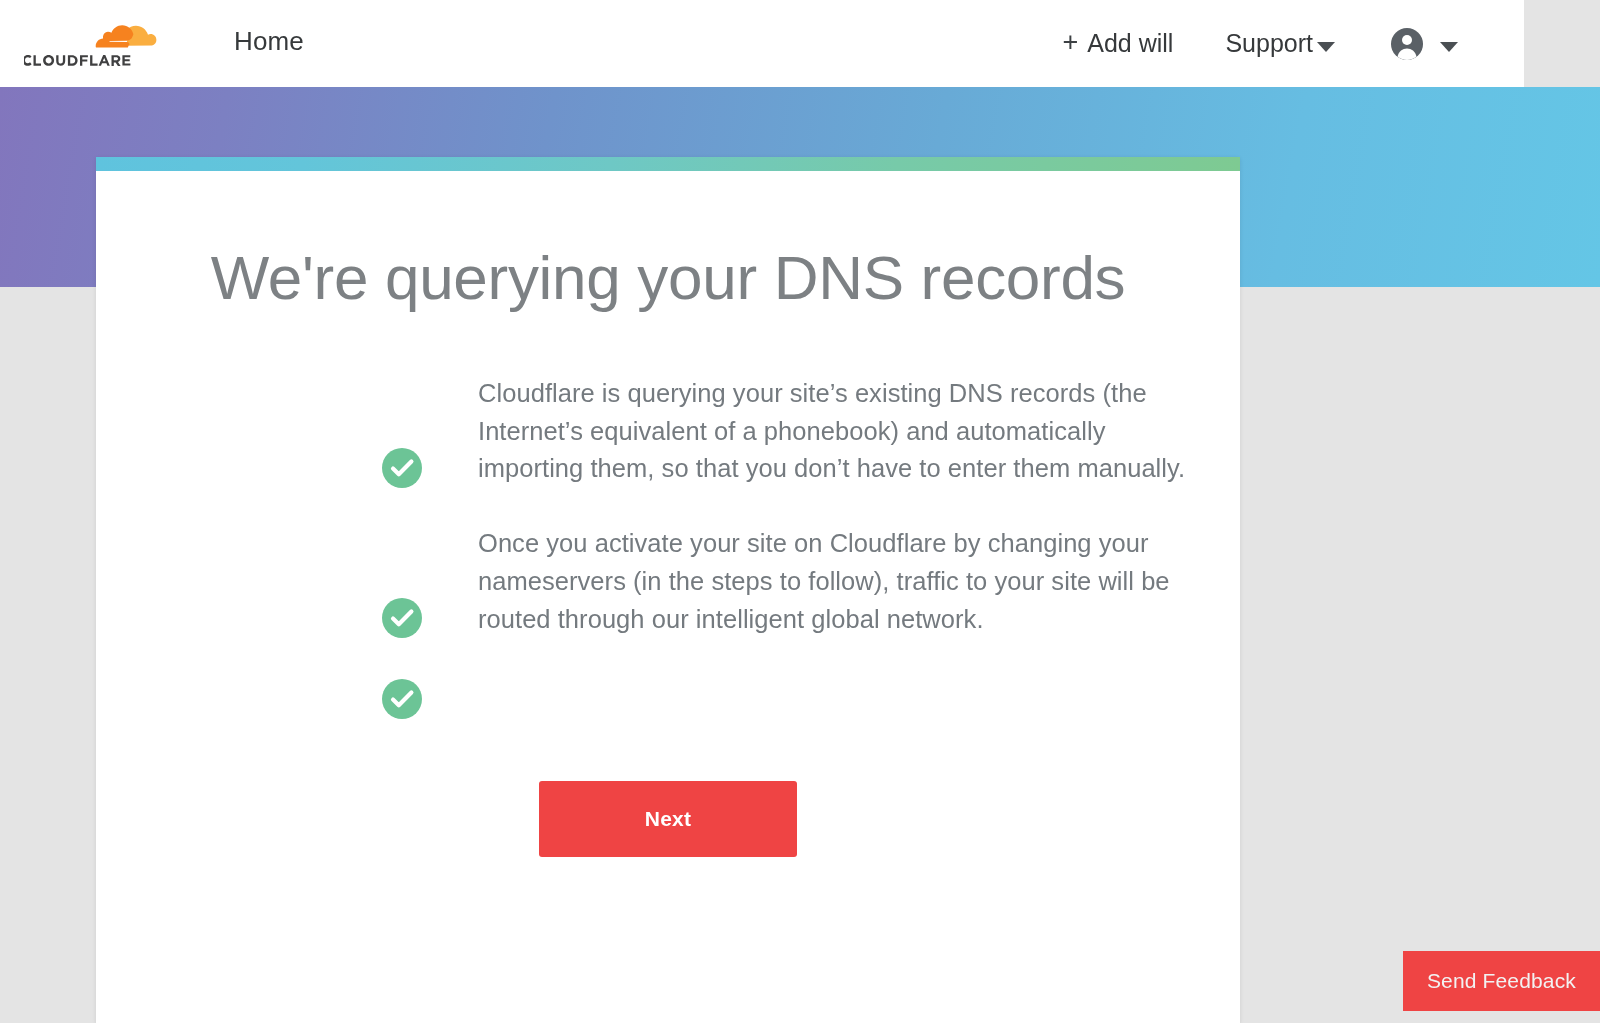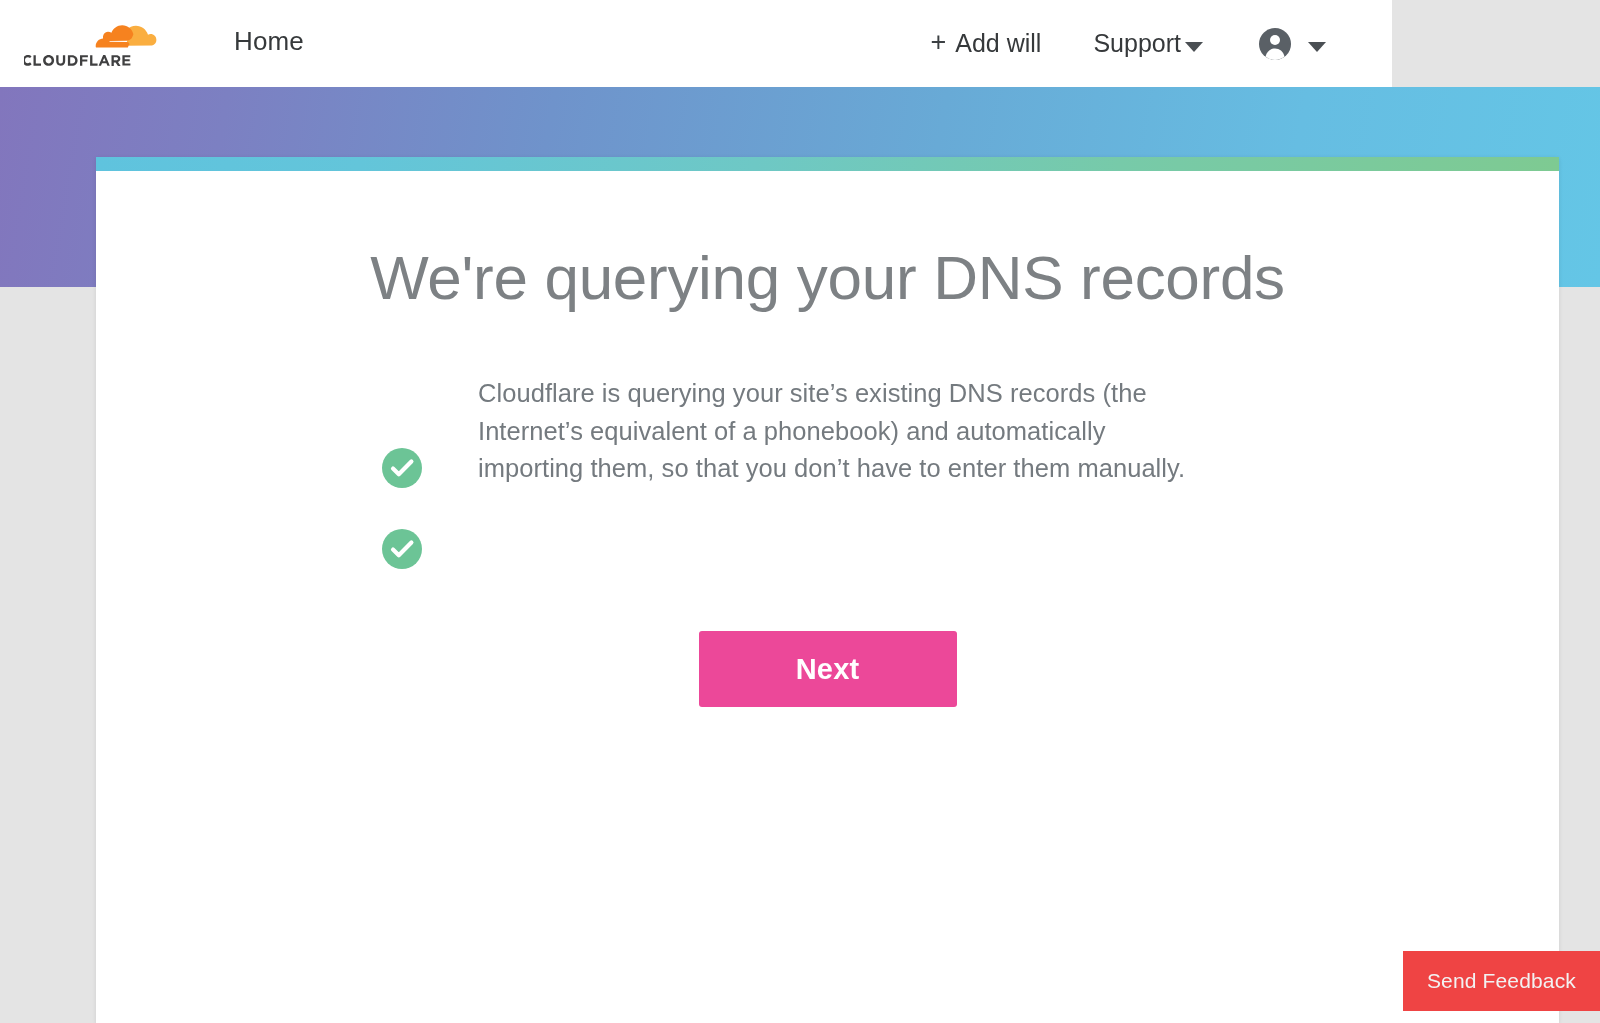--- a/index.html
+++ b/index.html
@@ -10,21 +10,21 @@
     overflow: hidden;
     background: #e4e4e4;
     font-family: "Liberation Sans", sans-serif;
     -webkit-font-smoothing: antialiased;
   }
 
   
   .topbar {
     position: absolute;
     top: 0; left: 0;
-    width: 1392px;
+    width: 1524px;
     height: 87px;
     background: #ffffff;
     display: flex;
     align-items: center;
   }
 
   .logo-wrap {
     position: absolute;
     left: 24px;
     top: 9px;
@@ -106,21 +106,21 @@
     width: 1600px;
     height: 200px;
     background: linear-gradient(100deg, #8276bd 0%, #7c80c2 14%, #6f93cb 34%, #68aad6 58%, #66bde2 80%, #64c6e6 100%);
   }
 
   
   .card {
     position: absolute;
     left: 96px;
     top: 157px;
-    width: 1463px;
+    width: 1144px;
     min-height: 866px;
     background: #ffffff;
     box-shadow: 0 1px 4px rgba(0,0,0,0.10);
   }
   .card-topbar {
     width: 100%;
     height: 14px;
     background: linear-gradient(90deg, #5fc3de 0%, #63c5da 18%, #6ec8c5 45%, #77caa9 70%, #7eca92 100%);
   }
 
@@ -170,25 +170,25 @@
 
   
   .btn-row {
     margin-top: 62px;
     display: flex;
     justify-content: center;
   }
   .next-btn {
     width: 258px;
     height: 76px;
-    background: #ec4899;
+    background: #ef4444;
     border: none;
     border-radius: 3px;
     color: #ffffff;
-    font-size: 29px;
+    font-size: 21px;
     font-weight: 700;
     font-family: "Liberation Sans", sans-serif;
     cursor: pointer;
     letter-spacing: 0.2px;
   }
 
   
   .feedback-tab {
     position: absolute;
     right: 0;
@@ -269,20 +269,29 @@
       <div class="bullet">
         <span class="check-icon">
           <svg class="check-svg" viewBox="0 0 40 40">
             <circle cx="20" cy="20" r="20" fill="#6cc496"></circle>
             <path d="M11 20.6l5.8 5.6L29.4 13.6" fill="none" stroke="#ffffff" stroke-width="4.2" stroke-linecap="round" stroke-linejoin="round"></path>
           </svg>
         </span>
         <p class="bullet-text">Cloudflare is querying your site’s existing DNS records (the Internet’s equivalent of a phonebook) and automatically importing them, so that you don’t have to enter them manually.</p>
       </div>
 
+      <div class="bullet">
+        <span class="check-icon">
+          <svg class="check-svg" viewBox="0 0 40 40">
+            <circle cx="20" cy="20" r="20" fill="#6cc496"></circle>
+            <path d="M11 20.6l5.8 5.6L29.4 13.6" fill="none" stroke="#ffffff" stroke-width="4.2" stroke-linecap="round" stroke-linejoin="round"></path>
+          </svg>
+        </span>
+        <p class="bullet-text">Once you activate your site on Cloudflare by changing your nameservers (in the steps to follow), traffic to your site will be routed through our intelligent global network.</p>
+      </div>
 
       <div class="bullet">
         <span class="check-icon">
           <svg class="check-svg" viewBox="0 0 40 40">
             <circle cx="20" cy="20" r="20" fill="#6cc496"></circle>
             <path d="M11 20.6l5.8 5.6L29.4 13.6" fill="none" stroke="#ffffff" stroke-width="4.2" stroke-linecap="round" stroke-linejoin="round"></path>
           </svg>
         </span>
       </div>
 

